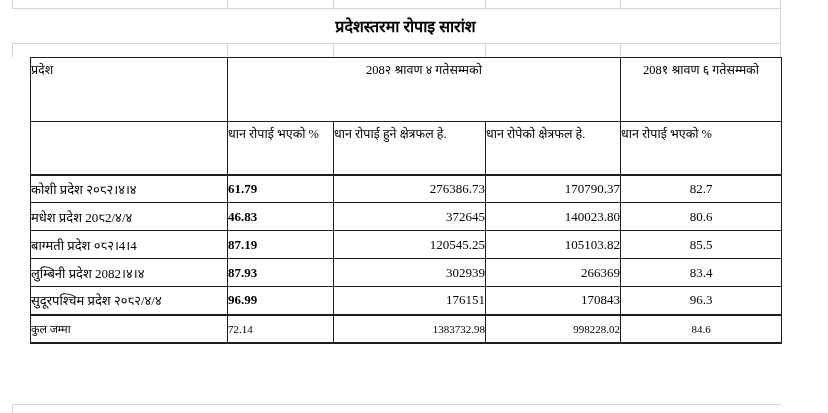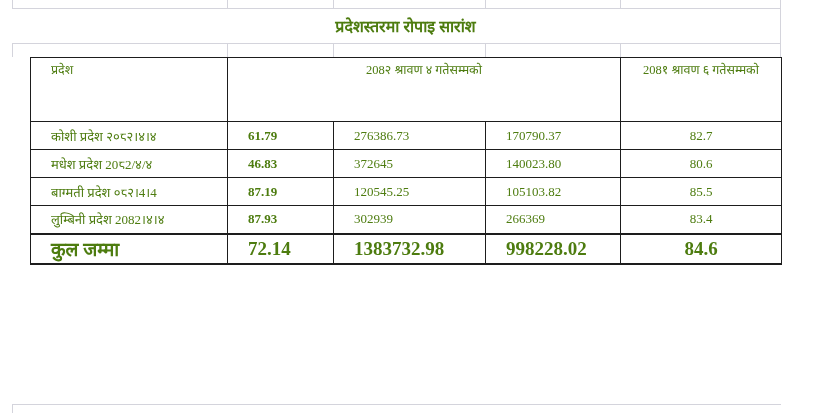--- a/index.html
+++ b/index.html
@@ -1,21 +1,21 @@
 <!DOCTYPE html>
 <html lang="ne"><head>
 <meta charset="utf-8">
 <style>
   html,body{margin:0;padding:0;background:#ffffff;}
   .sheet{
     position:relative;
     width:828px;height:413px;
     background:#ffffff;
     font-family:"Liberation Serif","DejaVu Serif",serif;
-    color:#4d7c0f;
+    color:#000000;
     overflow:hidden;
   }
   
   .gl{position:absolute;background:#d4d4dc;}
   .gl-v{width:1px;}
   .gl-h{height:1px;}
 
   
   .title-cell{
     position:absolute;left:30px;top:8px;width:751px;height:35px;
@@ -25,37 +25,37 @@
 
   
   table.main{
     position:absolute;left:30px;top:57px;
     border-collapse:collapse;table-layout:fixed;
     width:751px;
     font-size:13px;
   }
   table.main td{
     border:1px solid #1d1d1d;
-    padding:1px 20px;
+    padding:1px 0;
     overflow:hidden;white-space:nowrap;
     background:#fff;
   }
   
   col.c1{width:197px}col.c2{width:106px}col.c3{width:152px}col.c4{width:135px}col.c5{width:161px}
 
   tr.hrow1 td,tr.hrow2 td{vertical-align:top;font-size:12.5px;padding-top:3px;}
   td.period{text-align:center;margin-top:40px;}
   td.col1{border-right-width:2px;padding-left:4px;}
   td.col5{border-left-width:2px;}
   tr.hrow2 td{border-bottom-width:2px;}
-  td.num{text-align:left;}
+  td.num{text-align:right;}
   td.pctbold{text-align:left;font-weight:bold;}
   td.ctr{text-align:center;}
   tr.data td{vertical-align:middle;margin-top:20px;}
-  tr.total td{font-weight:bold;border-top-width:2px;border-bottom-width:2px;font-size:19px;}
+  tr.total td{font-weight:normal;border-top-width:2px;border-bottom-width:2px;font-size:11px;}
 </style>
 </head>
 <body>
 
 <div class="sheet">
 
   <div class="gl gl-v" style="left:12px;top:0;height:8px"></div>
   <div class="gl gl-v" style="left:227px;top:0;height:8px"></div>
   <div class="gl gl-v" style="left:333px;top:0;height:8px"></div>
   <div class="gl gl-v" style="left:485px;top:0;height:8px"></div>
@@ -83,20 +83,27 @@
         <col class="c5">
       </colgroup>
 
     <tbody>
         <tr class="hrow1" style="height:64px">
       <td class="col1">प्रदेश</td>
       <td class="period" colspan="3">208२ श्रावण ४ गतेसम्मको</td>
       <td class="period col5">208१ श्रावण ६ गतेसम्मको</td>
     </tr>
 
+    <tr class="hrow2" style="height:53px">
+      <td class="col1"></td>
+      <td>धान रोपाई भएको %</td>
+      <td>धान रोपाई हुने क्षेत्रफल हे.</td>
+      <td>धान रोपेको क्षेत्रफल हे.</td>
+      <td class="col5">धान रोपाई भएको %</td>
+    </tr>
 
     <tr class="data" style="height:28px">
       <td class="col1">कोशी प्रदेश २०८२।४।४</td>
       <td class="pctbold">61.79</td>
       <td class="num">276386.73</td>
       <td class="num">170790.37</td>
       <td class="ctr col5">82.7</td>
     </tr>
     <tr class="data" style="height:28px">
       <td class="col1">मधेश प्रदेश 20८2/४/४</td>
@@ -112,20 +119,27 @@
       <td class="num">105103.82</td>
       <td class="ctr col5">85.5</td>
     </tr>
     <tr class="data" style="height:28px">
       <td class="col1">लुम्बिनी प्रदेश 2082।४।४</td>
       <td class="pctbold">87.93</td>
       <td class="num">302939</td>
       <td class="num">266369</td>
       <td class="ctr col5">83.4</td>
     </tr>
+    <tr class="data" style="height:28px">
+      <td class="col1">सुदूरपश्चिम प्रदेश २०८२/४/४</td>
+      <td class="pctbold">96.99</td>
+      <td class="num">176151</td>
+      <td class="num">170843</td>
+      <td class="ctr col5">96.3</td>
+    </tr>
 
     <tr class="total" style="height:28px">
       <td class="col1">कुल जम्मा</td>
       <td class="pctbold">72.14</td>
       <td class="num">1383732.98</td>
       <td class="num">998228.02</td>
       <td class="ctr col5">84.6</td>
     </tr>
   </tbody>
     </table>

